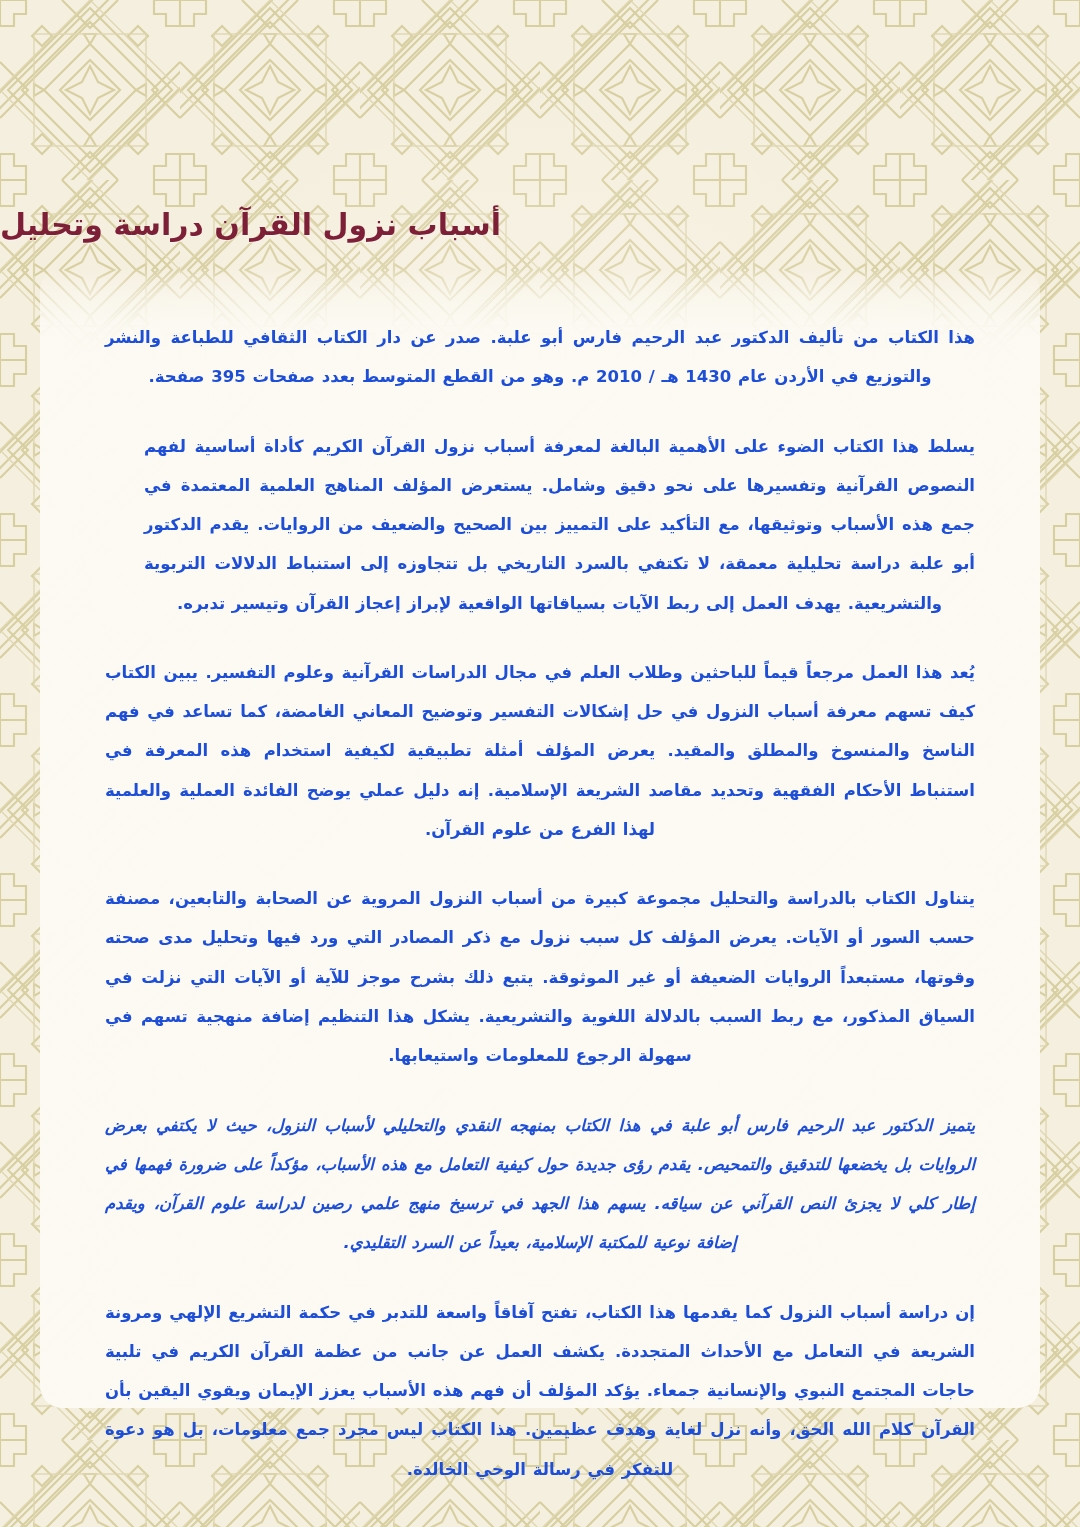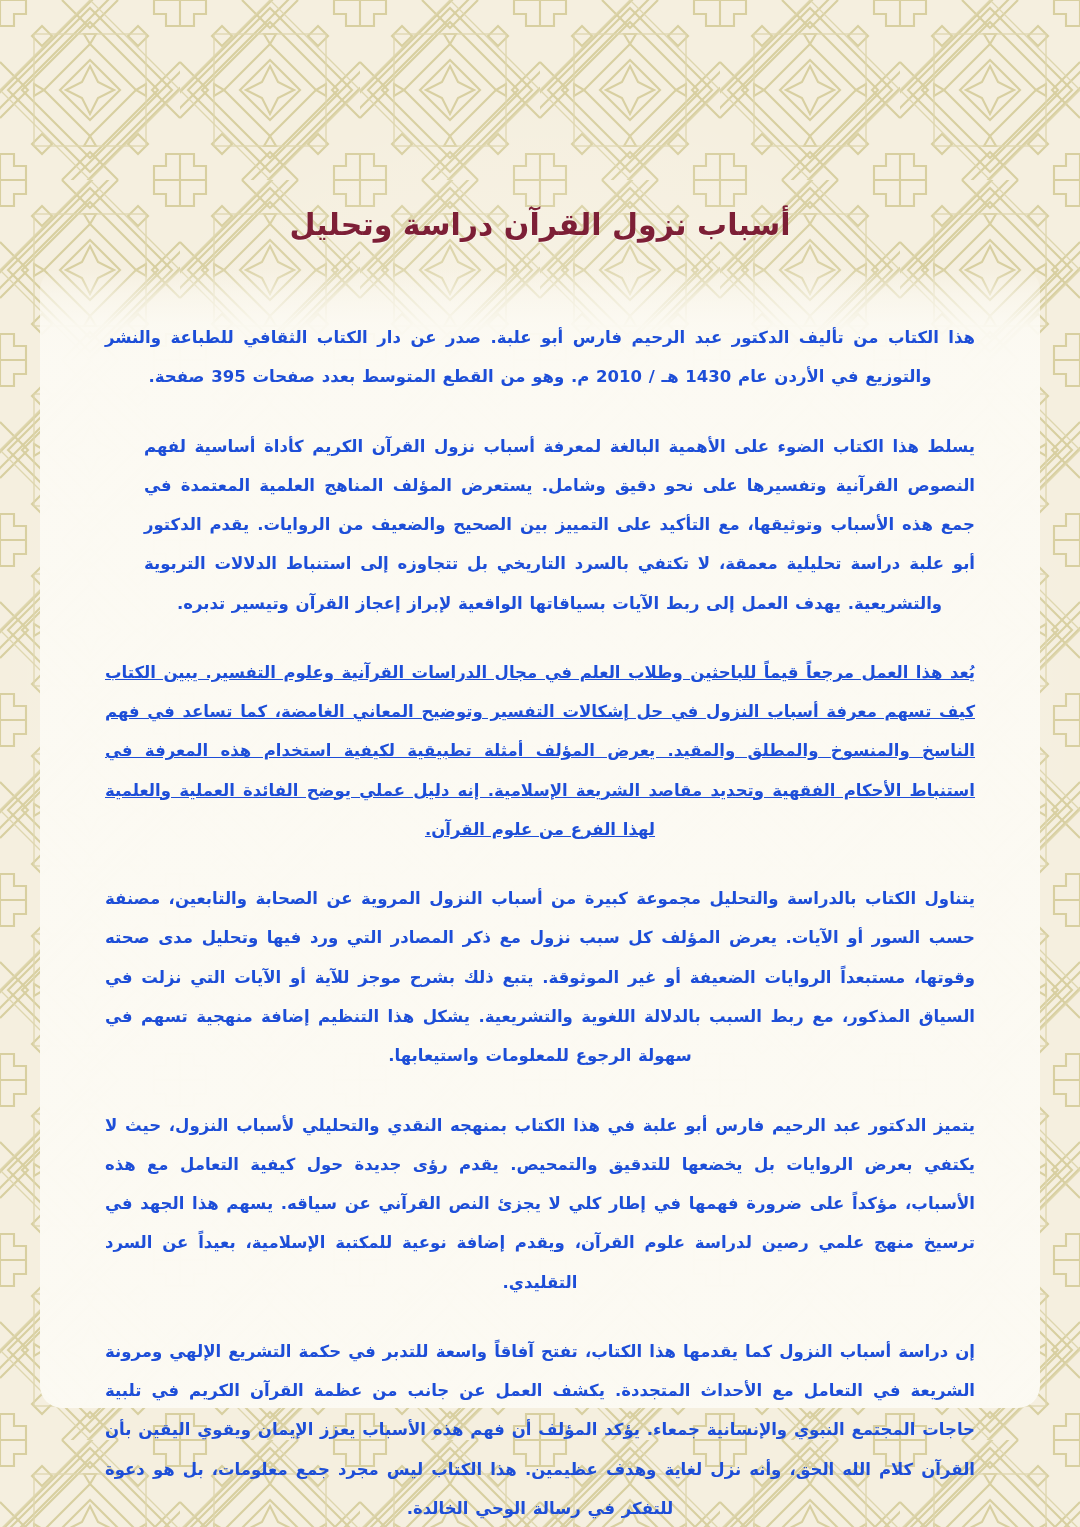--- a/index.html
+++ b/index.html
@@ -54,21 +54,21 @@
         rgba(252,250,243,0.985) 97%,
         rgba(252,250,243,0.985) 100%);
   }
 
   
   #page-title {
     position:absolute;
     z-index:4;
     left:0; right:0;
     top:205px;
-    text-align:center;
+    text-align:left;
     font-size:30px;
     font-weight:700;
     letter-spacing:0;
     line-height:1.35;
     color:#7d1f36;
     text-shadow:0 1px 0 rgba(255,255,255,.45);
   }
 
   
   #article-body {
@@ -91,23 +91,23 @@
     margin-bottom:26px;
     text-align:justify;
     text-align-last:center;
     word-spacing:1px;
   }
   .paragraph:last-child { margin-bottom:16px; }
 
   
   #paragraph-1 { margin-bottom:30px; }
   #paragraph-2 { margin-bottom:30px;margin-left:39px; }
-  #paragraph-3 { margin-bottom:30px;text-decoration:underline; }
+  #paragraph-3 { margin-bottom:30px; }
   #paragraph-4 { margin-bottom:30px; }
-  #paragraph-5 { margin-bottom:30px; }
+  #paragraph-5 { margin-bottom:30px;font-style:italic; }
 </style>
 </head>
 <body>
 
 <div id="pattern-layer">
   <svg xmlns="http://www.w3.org/2000/svg" viewBox="0 0 1080 1527" preserveAspectRatio="xMidYMid slice" aria-hidden="true">
     <defs>
       <pattern id="islamicTile" x="0" y="0" width="180" height="180" patternUnits="userSpaceOnUse">
         <rect width="180" height="180" fill="#f5efdf"></rect>
         <g fill="none" stroke="#d8cfa0" stroke-width="2.1" stroke-linejoin="miter">

